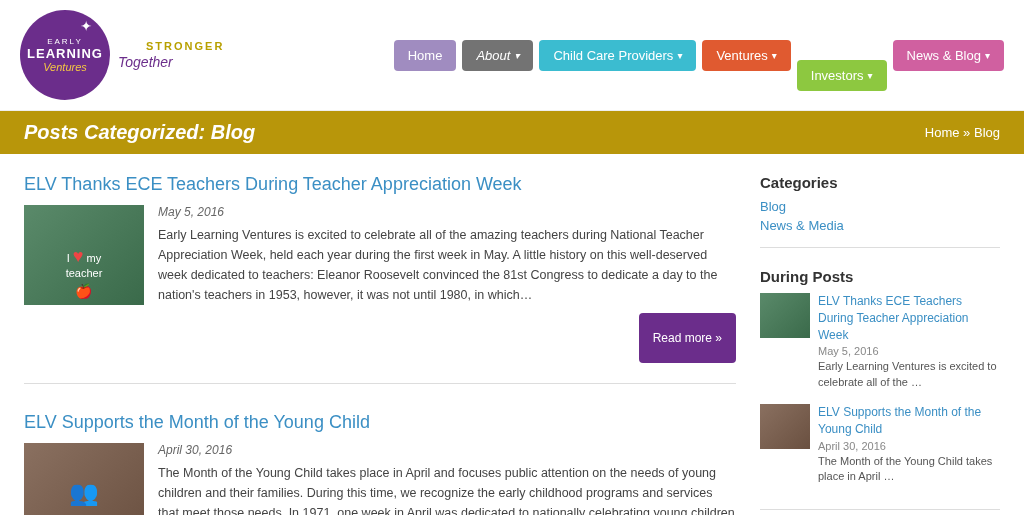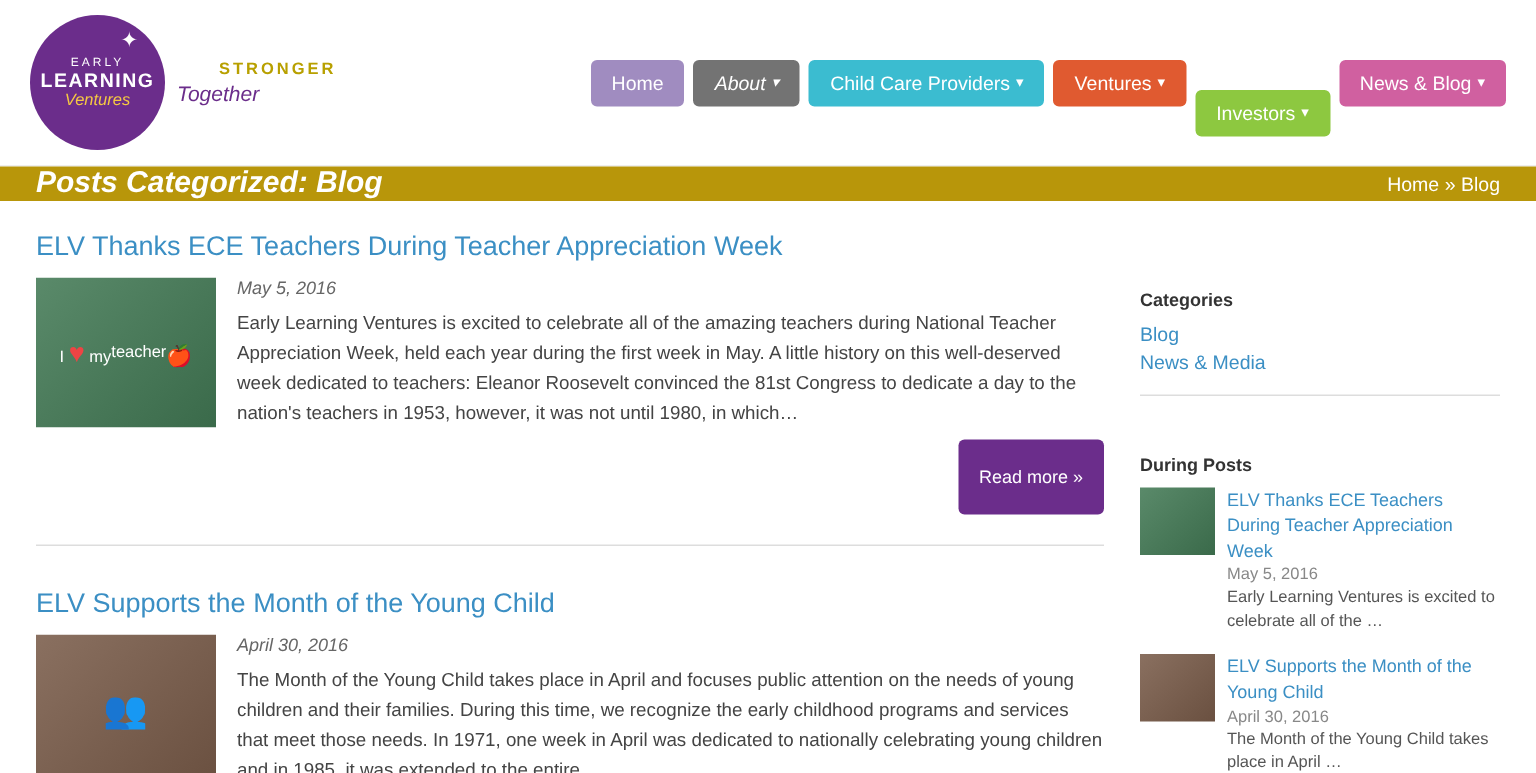--- a/index.html
+++ b/index.html
@@ -95,21 +95,21 @@
     .nav-home { background: #a08cc0; }
     .nav-about { background: #737373; font-style: italic; }
     .nav-childcare { background: #3bbcd0; }
     .nav-services { background: #e05a30; }
     .nav-investors { background: #8dc840; margin-top: 40px; }
     .nav-newsblog { background: #d060a0; }
 
     
     .breadcrumb-banner {
       background: #b8960a;
-      padding: 0 24px;
+      padding: 10px 24px;
       display: flex;
       align-items: center;
       justify-content: space-between;
     }
     .breadcrumb-banner .page-title {
       color: #fff;
       font-size: 20px;
       font-style: italic;
       font-weight: bold;
     }
@@ -212,25 +212,24 @@
     .sidebar {
       width: 240px;
       flex-shrink: 0;
     }
     .sidebar-section {
       margin-bottom: 20px;
       padding-bottom: 10px;
       border-bottom: 1px solid #ddd;
     }
     .sidebar-section-title {
-      font-size: 12px;
+      font-size: 15px;
       font-weight: bold;
       color: #333;
       margin-bottom: 8px;
-      margin-top: 39px;
     }
     .sidebar-link {
       display: block;
       color: #3b8fc4;
       font-size: 13px;
       text-decoration: none;
       margin-bottom: 4px;
       cursor: pointer;
     }
     .recent-post-item {
@@ -268,21 +267,21 @@
     }
     .recent-post-info .recent-excerpt {
       font-size: 11px;
       color: #555;
       line-height: 1.4;
     }
 
     
     .teacher-img-content {
       display: flex;
-      flex-direction: row;
+      flex-direction: column;
       align-items: center;
       justify-content: flex-end;
       height: 100%;
       color: #fff;
     }
     .teacher-img-content .heart { font-size: 18px; color: #e44; }
   </style>
 </head>
 <body>
 

